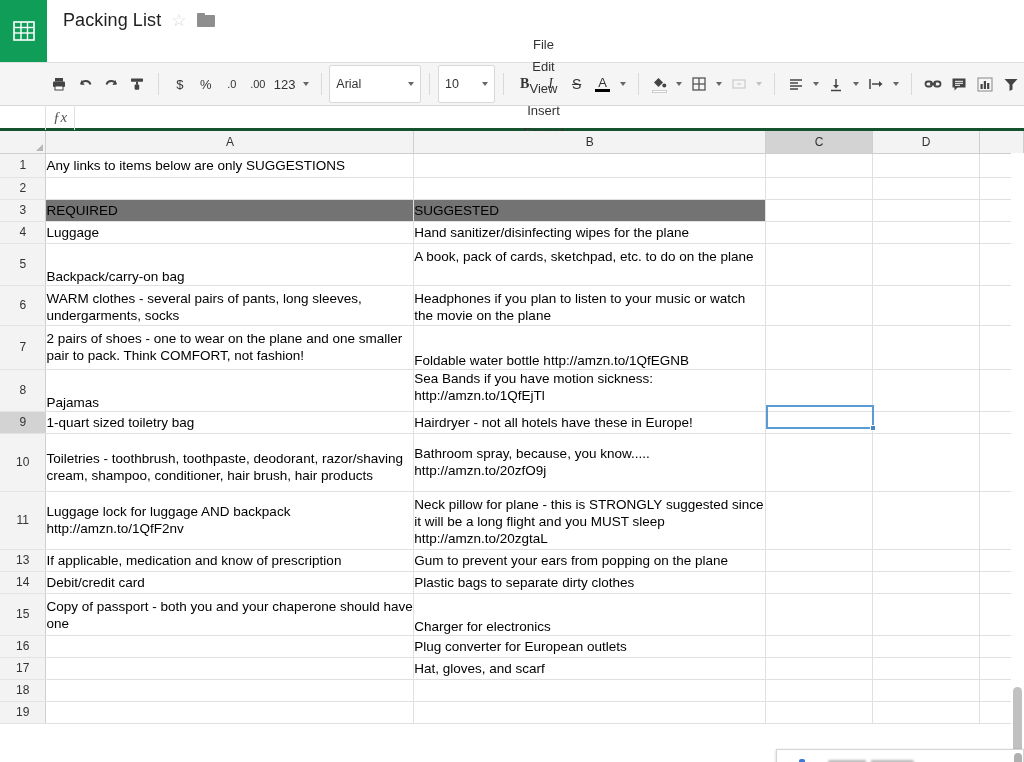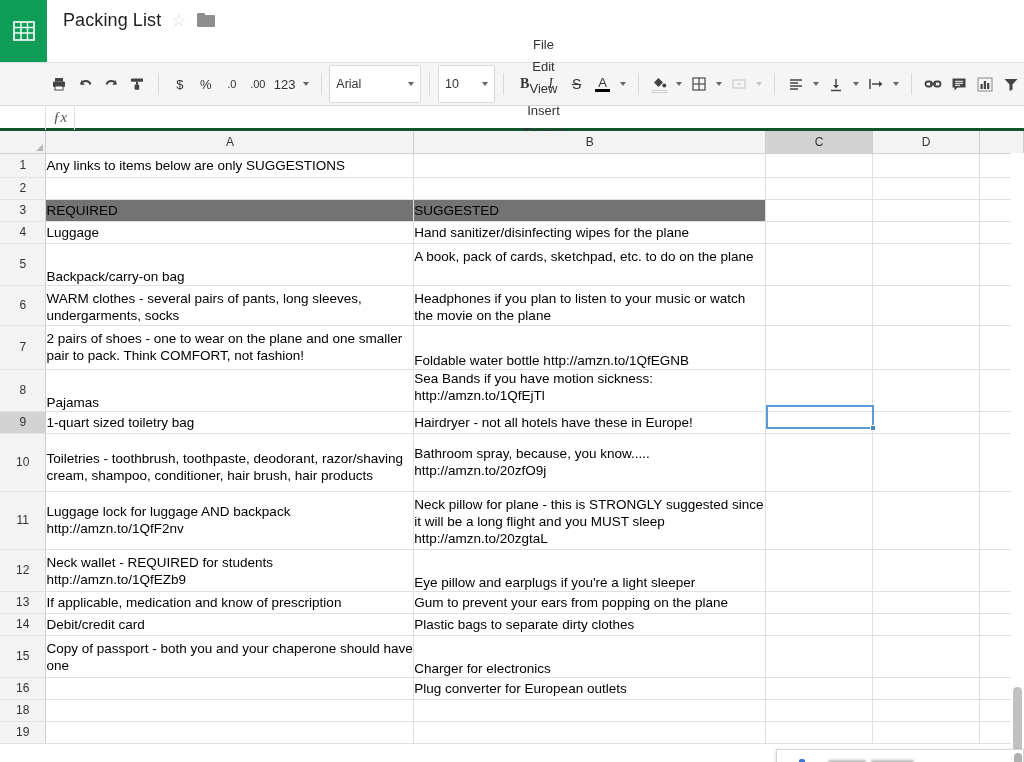--- a/index.html
+++ b/index.html
@@ -492,28 +492,20 @@
 
       <tr style="height:58px">
         <td class="rowhead">11</td>
         <td class="cell mid">Luggage lock for luggage AND backpack http://amzn.to/1QfF2nv</td>
         <td class="cell top" style="padding-top:4px">Neck pillow for plane - this is STRONGLY suggested since it will be a long flight and you MUST sleep http://amzn.to/20zgtaL</td>
         <td class="cell"></td>
         <td class="cell"></td>
         <td class="cell"></td>
       </tr>
 
-      <tr style="height:42px">
-        <td class="rowhead">12</td>
-        <td class="cell top" style="padding-top:4px">Neck wallet - REQUIRED for students http://amzn.to/1QfEZb9</td>
-        <td class="cell">Eye pillow and earplugs if you're a light sleeper</td>
-        <td class="cell"></td>
-        <td class="cell"></td>
-        <td class="cell"></td>
-      </tr>
 
       <tr style="height:22px">
         <td class="rowhead">13</td>
         <td class="cell mid">If applicable, medication and know of prescription</td>
         <td class="cell mid">Gum to prevent your ears from popping on the plane</td>
         <td class="cell"></td>
         <td class="cell"></td>
         <td class="cell"></td>
       </tr>
 
@@ -537,20 +529,28 @@
 
       <tr style="height:22px">
         <td class="rowhead">16</td>
         <td class="cell mid"></td>
         <td class="cell mid">Plug converter for European outlets</td>
         <td class="cell"></td>
         <td class="cell"></td>
         <td class="cell"></td>
       </tr>
 
+      <tr style="height:22px">
+        <td class="rowhead">17</td>
+        <td class="cell mid"></td>
+        <td class="cell mid">Hat, gloves, and scarf</td>
+        <td class="cell"></td>
+        <td class="cell"></td>
+        <td class="cell"></td>
+      </tr>
 
       <tr style="height:22px">
         <td class="rowhead">18</td>
         <td class="cell mid"></td>
         <td class="cell mid"></td>
         <td class="cell"></td>
         <td class="cell"></td>
         <td class="cell"></td>
       </tr>
 

